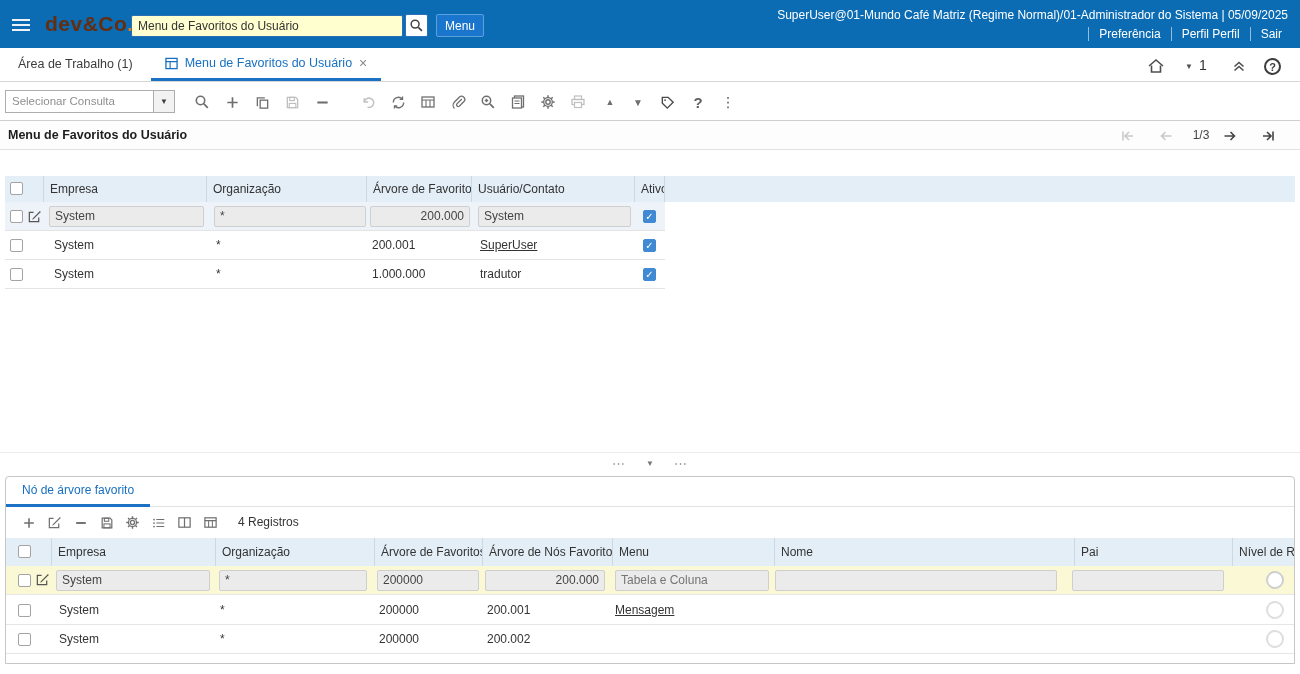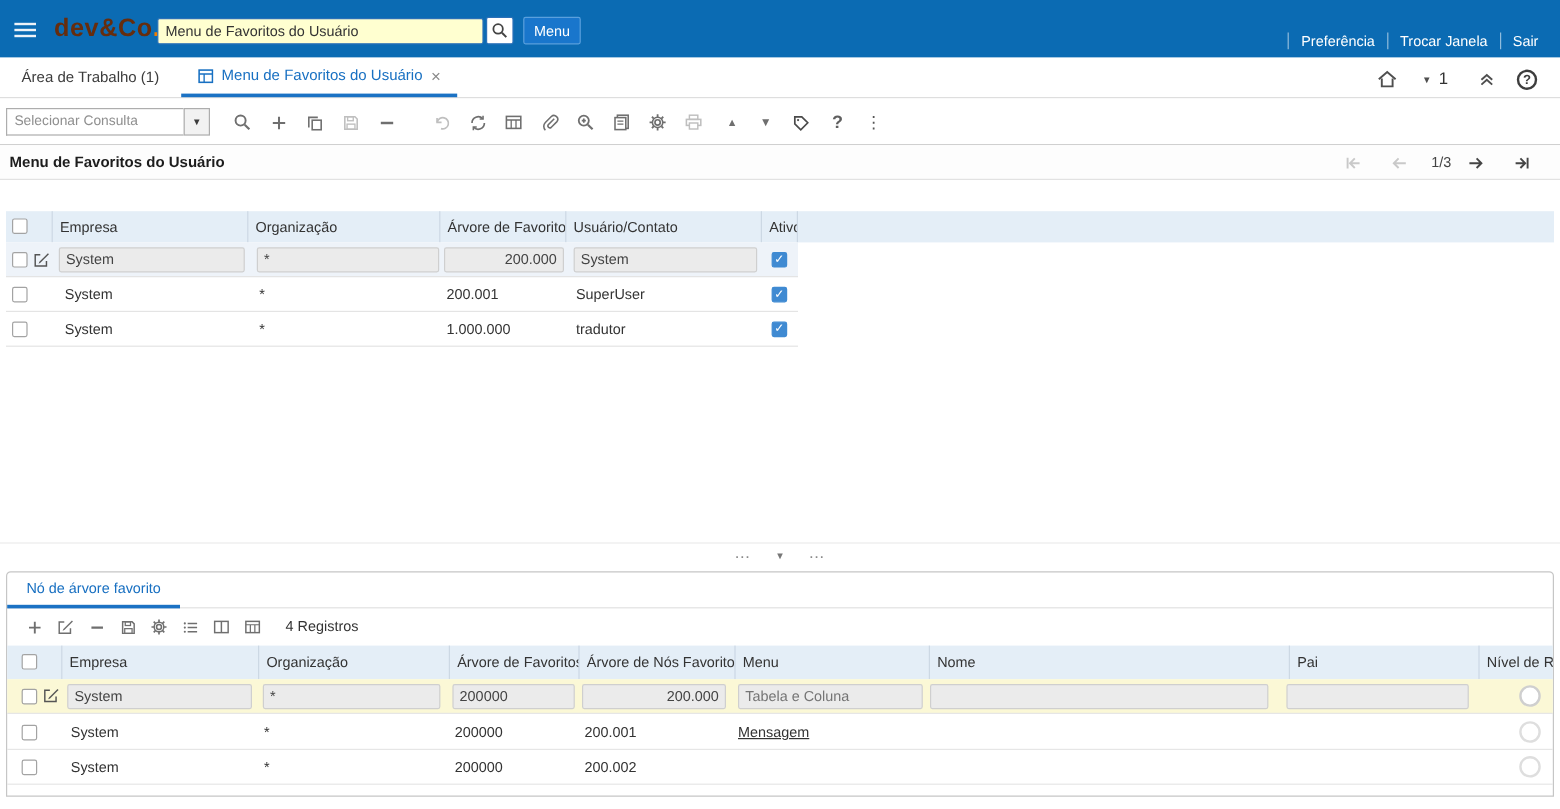--- a/index.html
+++ b/index.html
@@ -87,23 +87,24 @@
     </span>
   <span class="logo"><span>dev&amp;Co</span><span class="dot">.</span></span>
   <input class="gsearch" value="Menu de Favoritos do Usuário" style="">
   <span class="gsearch-btn">
     <svg viewBox="0 0 16 16" width="15" height="15">
         <circle cx="6.5" cy="6.5" r="4.2" fill="none" stroke="currentColor" stroke-width="1.6"></circle>
         <line x1="9.9" y1="9.9" x2="13.8" y2="13.8" stroke="currentColor" stroke-width="1.8"></line>
       </svg>
   </span>
   <button class="menu-btn">Menu</button>
+  <div class="userinfo">SuperUser@01-Mundo Café Matriz (Regime Normal)/01-Administrador do Sistema | 05/09/2025</div>
   <div class="userlinks">
     <span>Preferência</span>
-    <span>Trocar Janela</span>
+    <span>Perfil Perfil</span>
     <span>Sair</span>
   </div>
 </div>
 
 <div class="tabbar">
   <div class="tab-plain">Área de Trabalho (1)</div>
   <div class="tab-active">
     <span>
         <svg viewBox="0 0 14 14" width="13" height="13">
           <rect x="1" y="1.5" width="12" height="11" fill="none" stroke="currentColor" stroke-width="1.4"></rect>
@@ -279,21 +280,21 @@
   <span class="fld" style="left:209px;width:152px;">*</span>
   <span class="fld right" style="left:365px;width:100px;">200.000</span>
   <span class="fld" style="left:473px;width:153px;">System</span>
   <span class="cbx checked" style="left:638px;top:8px;">✓</span>
 </div>
 <div class="mrow" style="top:231px;">
   <span class="cbx" style="left:5px;top:8px;"></span>
   <span class="ctxt" style="left:44px;width:158px;">System</span>
   <span class="ctxt" style="left:206px;width:156px;">*</span>
   <span class="ctxt" style="left:362px;width:103px;">200.001</span>
-  <span class="ctxt" style="left:470px;width:158px;">SuperUser</span>
+  <span class="ctxt" style="left:470px;width:158px;text-decoration:underline;">SuperUser</span>
   <span class="cbx checked" style="left:638px;top:8px;">✓</span>
 </div>
 <div class="mrow" style="top:260px;">
   <span class="cbx" style="left:5px;top:8px;"></span>
   <span class="ctxt" style="left:44px;width:158px;">System</span>
   <span class="ctxt" style="left:206px;width:156px;">*</span>
   <span class="ctxt" style="left:362px;width:103px;">1.000.000</span>
   <span class="ctxt" style="left:470px;width:158px;">tradutor</span>
   <span class="cbx checked" style="left:638px;top:8px;">✓</span>
 </div>

